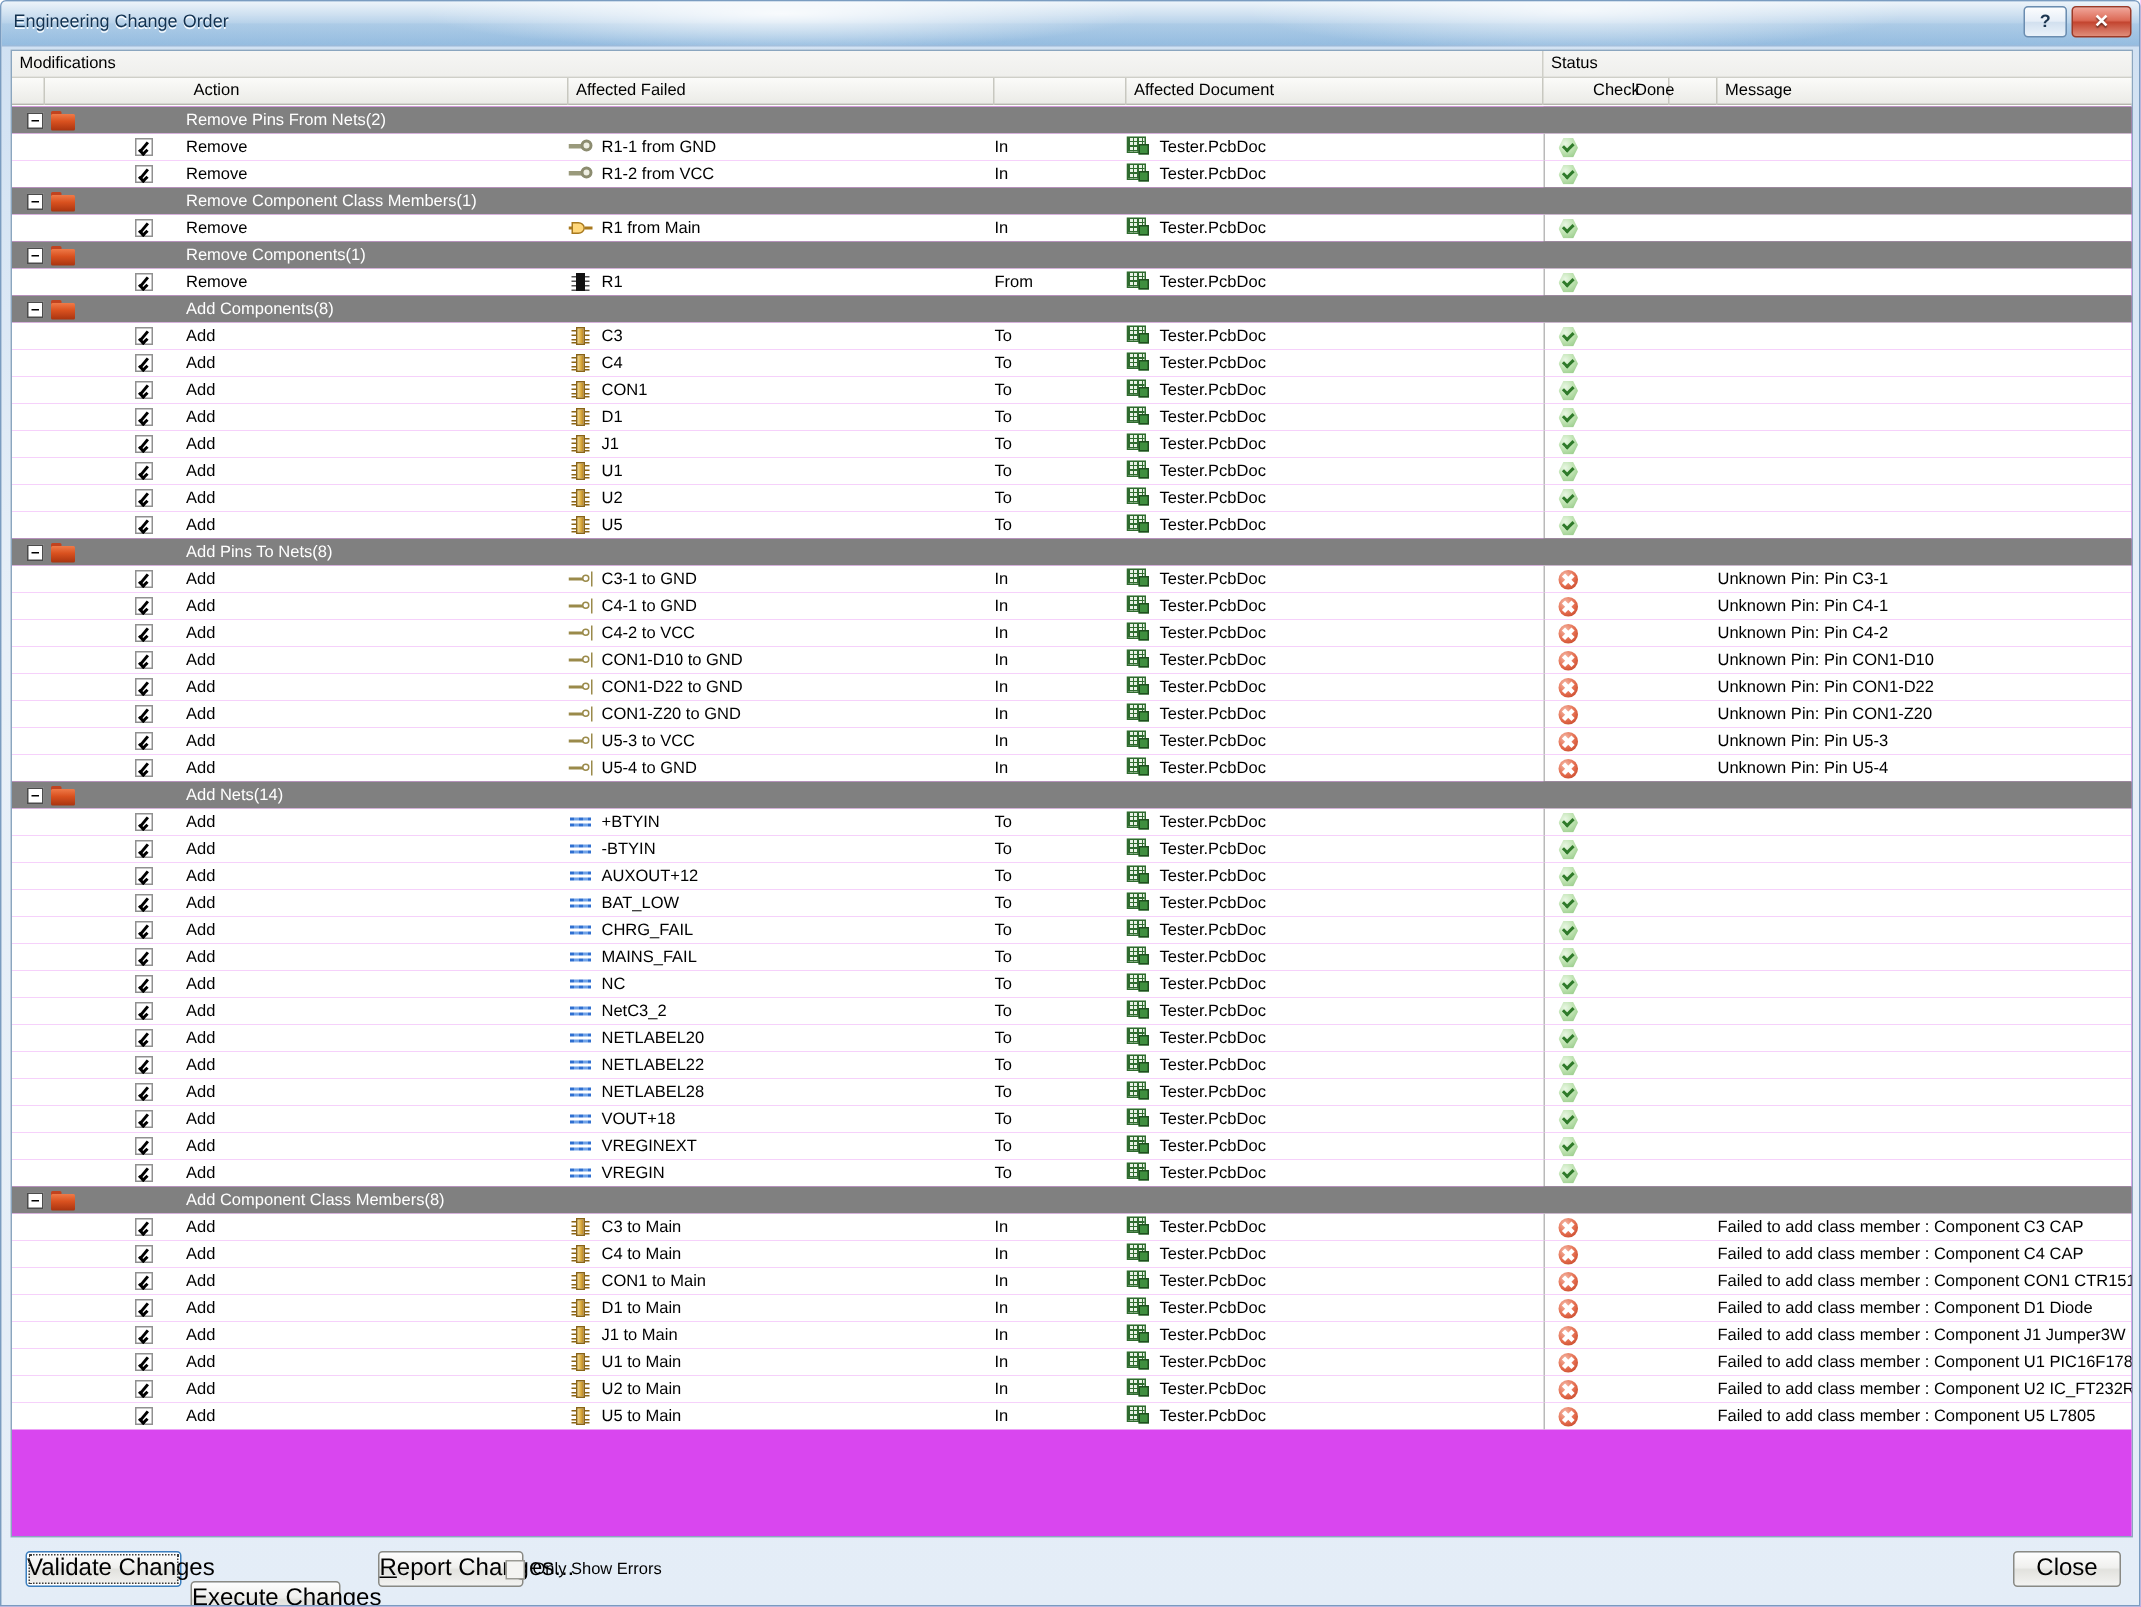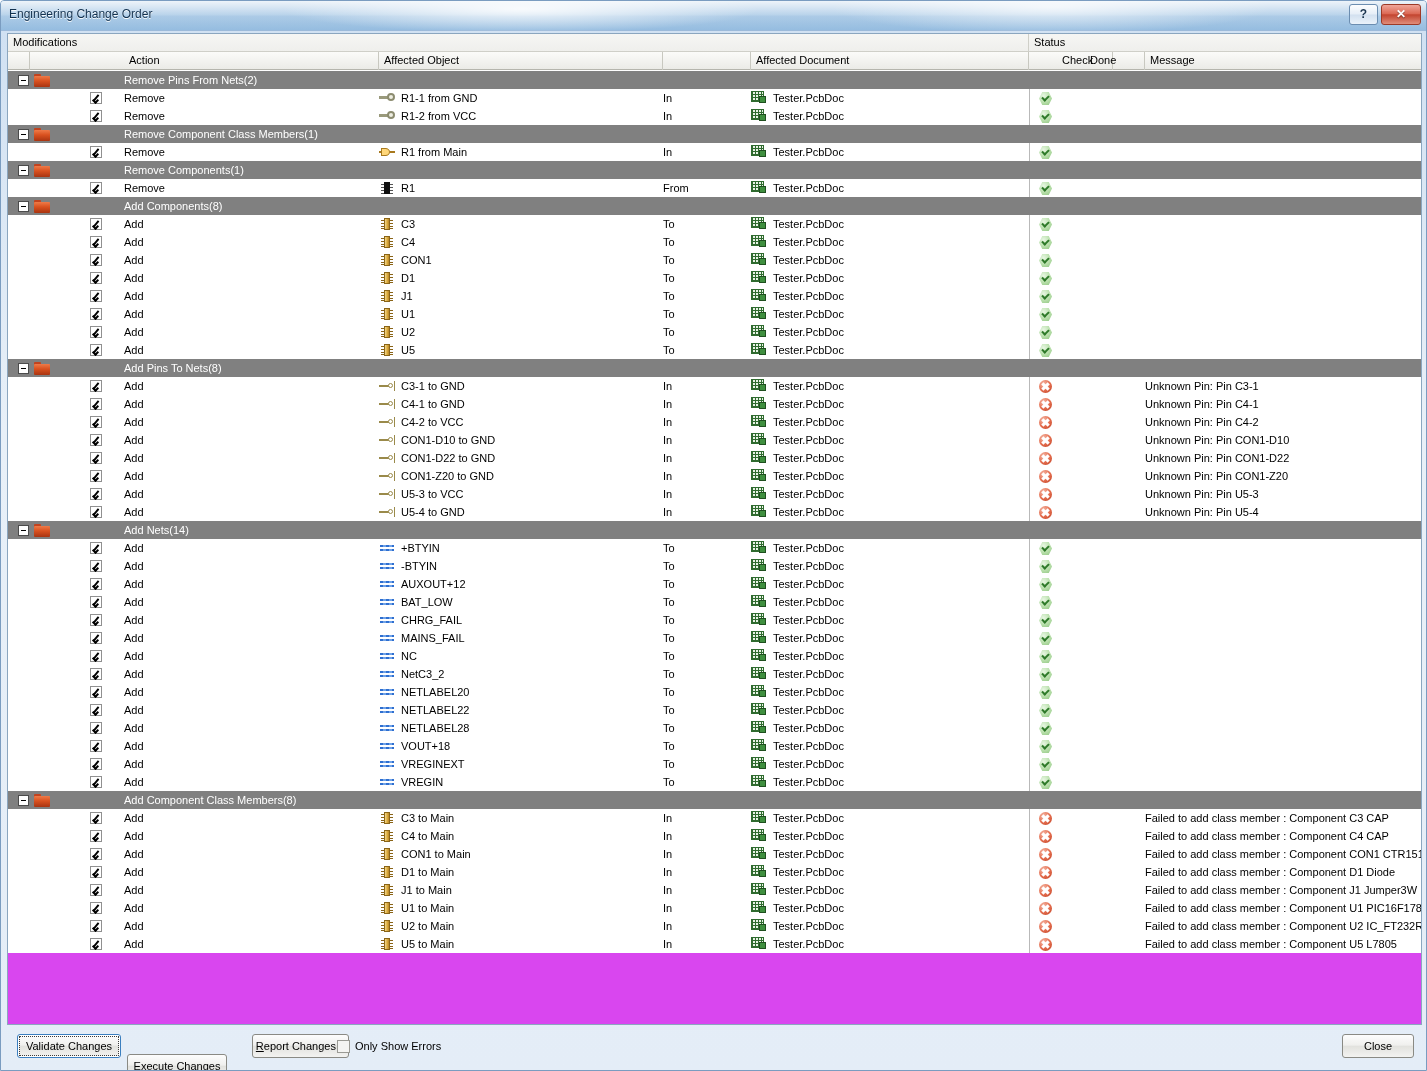--- a/index.html
+++ b/index.html
@@ -336,21 +336,21 @@
   #bottom {
     position: absolute; left: 0; top: 996px;
     width: 1415px; height: 37px;
   }
   .btn {
     position: absolute; top: 5px; height: 24px;
     background: linear-gradient(180deg,#fdfdfd 0%,#f0f0ee 45%,#e2e2de 52%,#f3f3f1 100%);
     border: 1px solid #8a8a84;
     border-radius: 3px;
     box-sizing: border-box;
-    font-size: 11px; color: #000;
+    font-size: 16px; color: #000;
     line-height: 22px; text-align: center;
     cursor: pointer;
     white-space: nowrap;
   }
   #btn-validate { left: 10px; width: 104px;
       border:1px solid #3b7fbf;
       box-shadow: inset 0 0 0 1px #ffffff;
   }
   #btn-validate .focusring{
       position:absolute; left:1px; top:1px; right:1px; bottom:1px;
@@ -400,21 +400,21 @@
 
       <div id="colhead">
         <div class="ch" id="ch-gutter"></div>
         <div class="ch" id="ch-enable">
           <span>Enable</span>
           <span class="sortmark">
               <i></i>
             </span>
         </div>
         <div class="ch" id="ch-action">Action</div>
-        <div class="ch" id="ch-object">Affected Object</div>
+        <div class="ch" id="ch-object">Affected Failed</div>
         <div class="ch" id="ch-dir"></div>
         <div class="ch" id="ch-doc">Affected Document</div>
         <div class="ch" id="ch-check">Check</div>
         <div class="ch" id="ch-done">Done</div>
         <div class="ch" id="ch-message">Message</div>
       </div>
 
       <div id="rows">
           <div class="row grow">
             <span class="gexp"></span>

